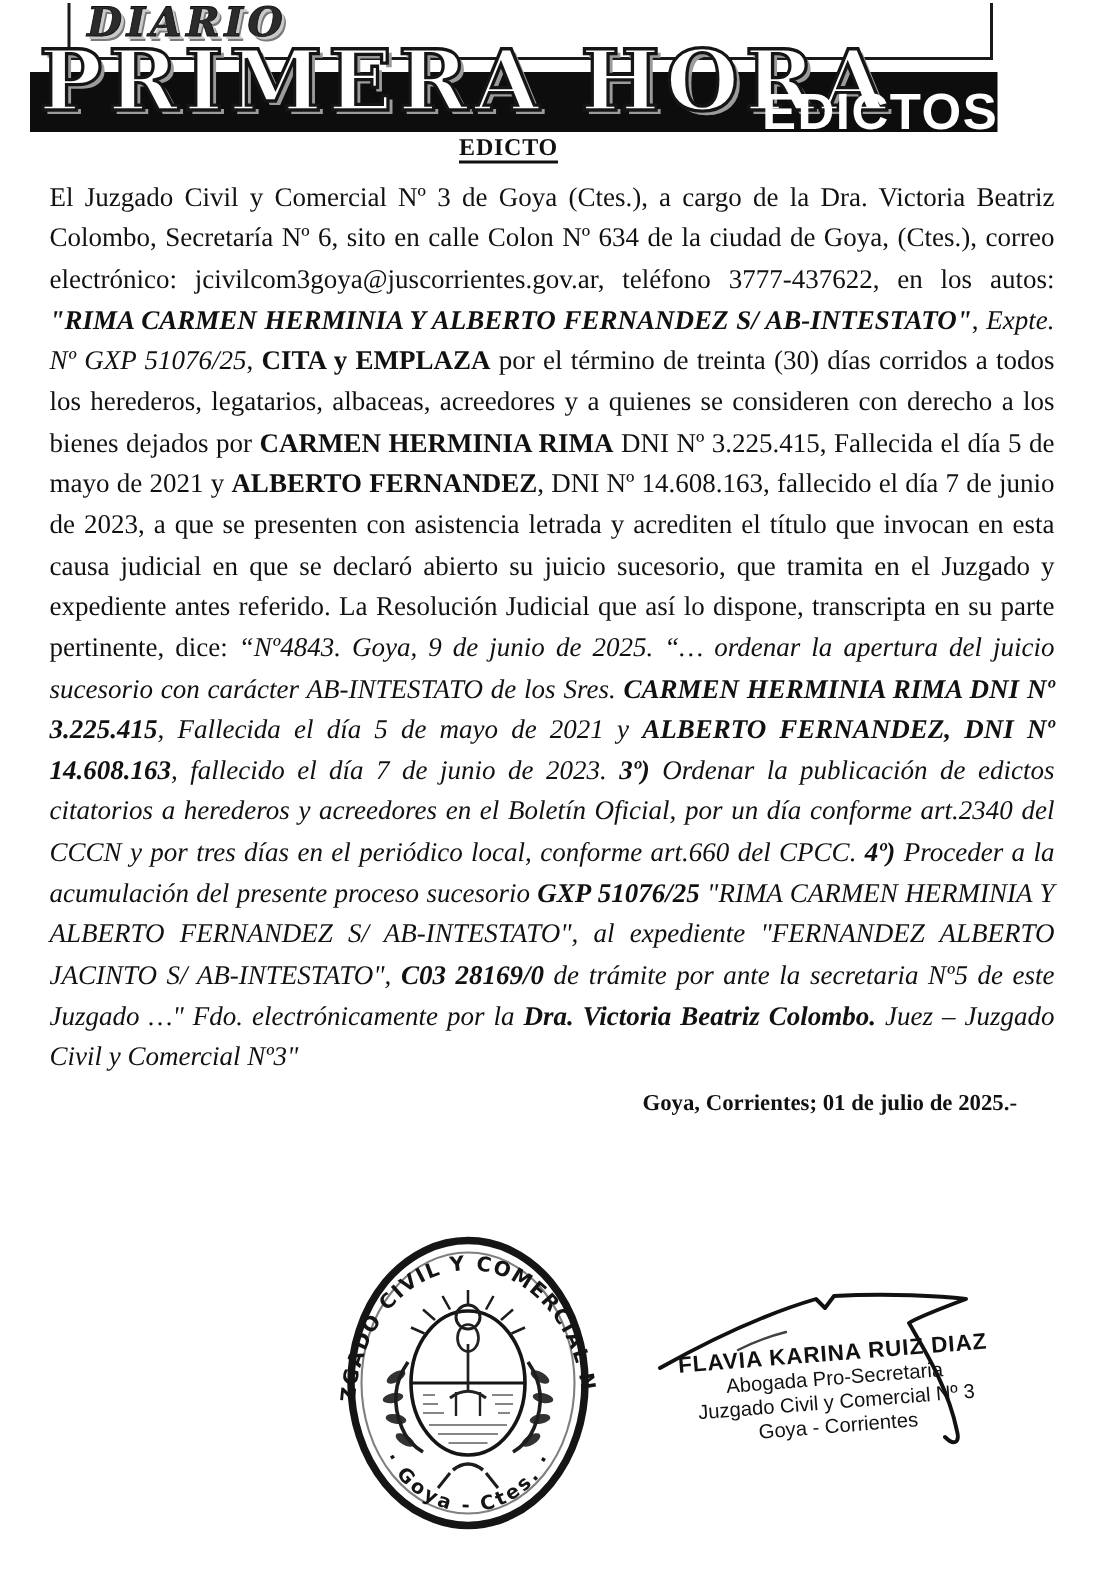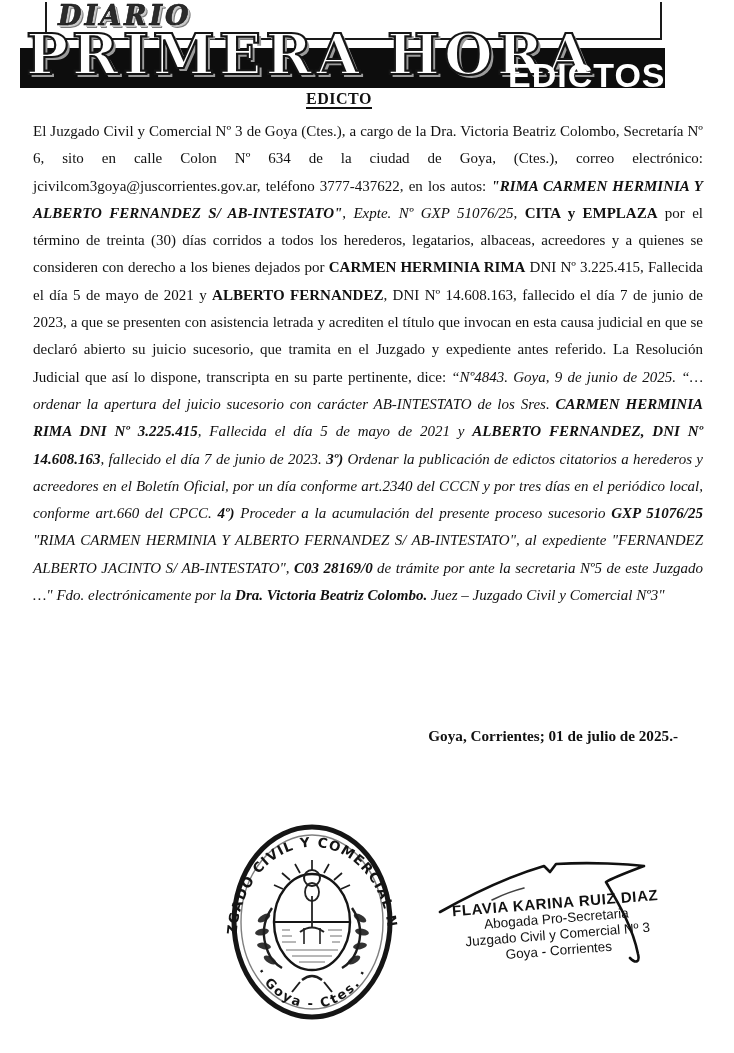--- a/index.html
+++ b/index.html
@@ -123,21 +123,21 @@
   #edicto-heading span {
     border-bottom: 2px solid #111;
     padding-bottom: 0px;
   }
 
   #body-text {
     position: absolute;
     left: 33px;
     top: 118px;
     width: 670px;
-    font-size: 15px;
+    font-size: 18px;
     line-height: 27.3px;
     text-align: justify;
     text-justify: inter-word;
   }
   #body-text p {
     margin: 0;
   }
   .b { font-weight: bold; }
   .i { font-style: italic; }
   .bi { font-weight: bold; font-style: italic; }

